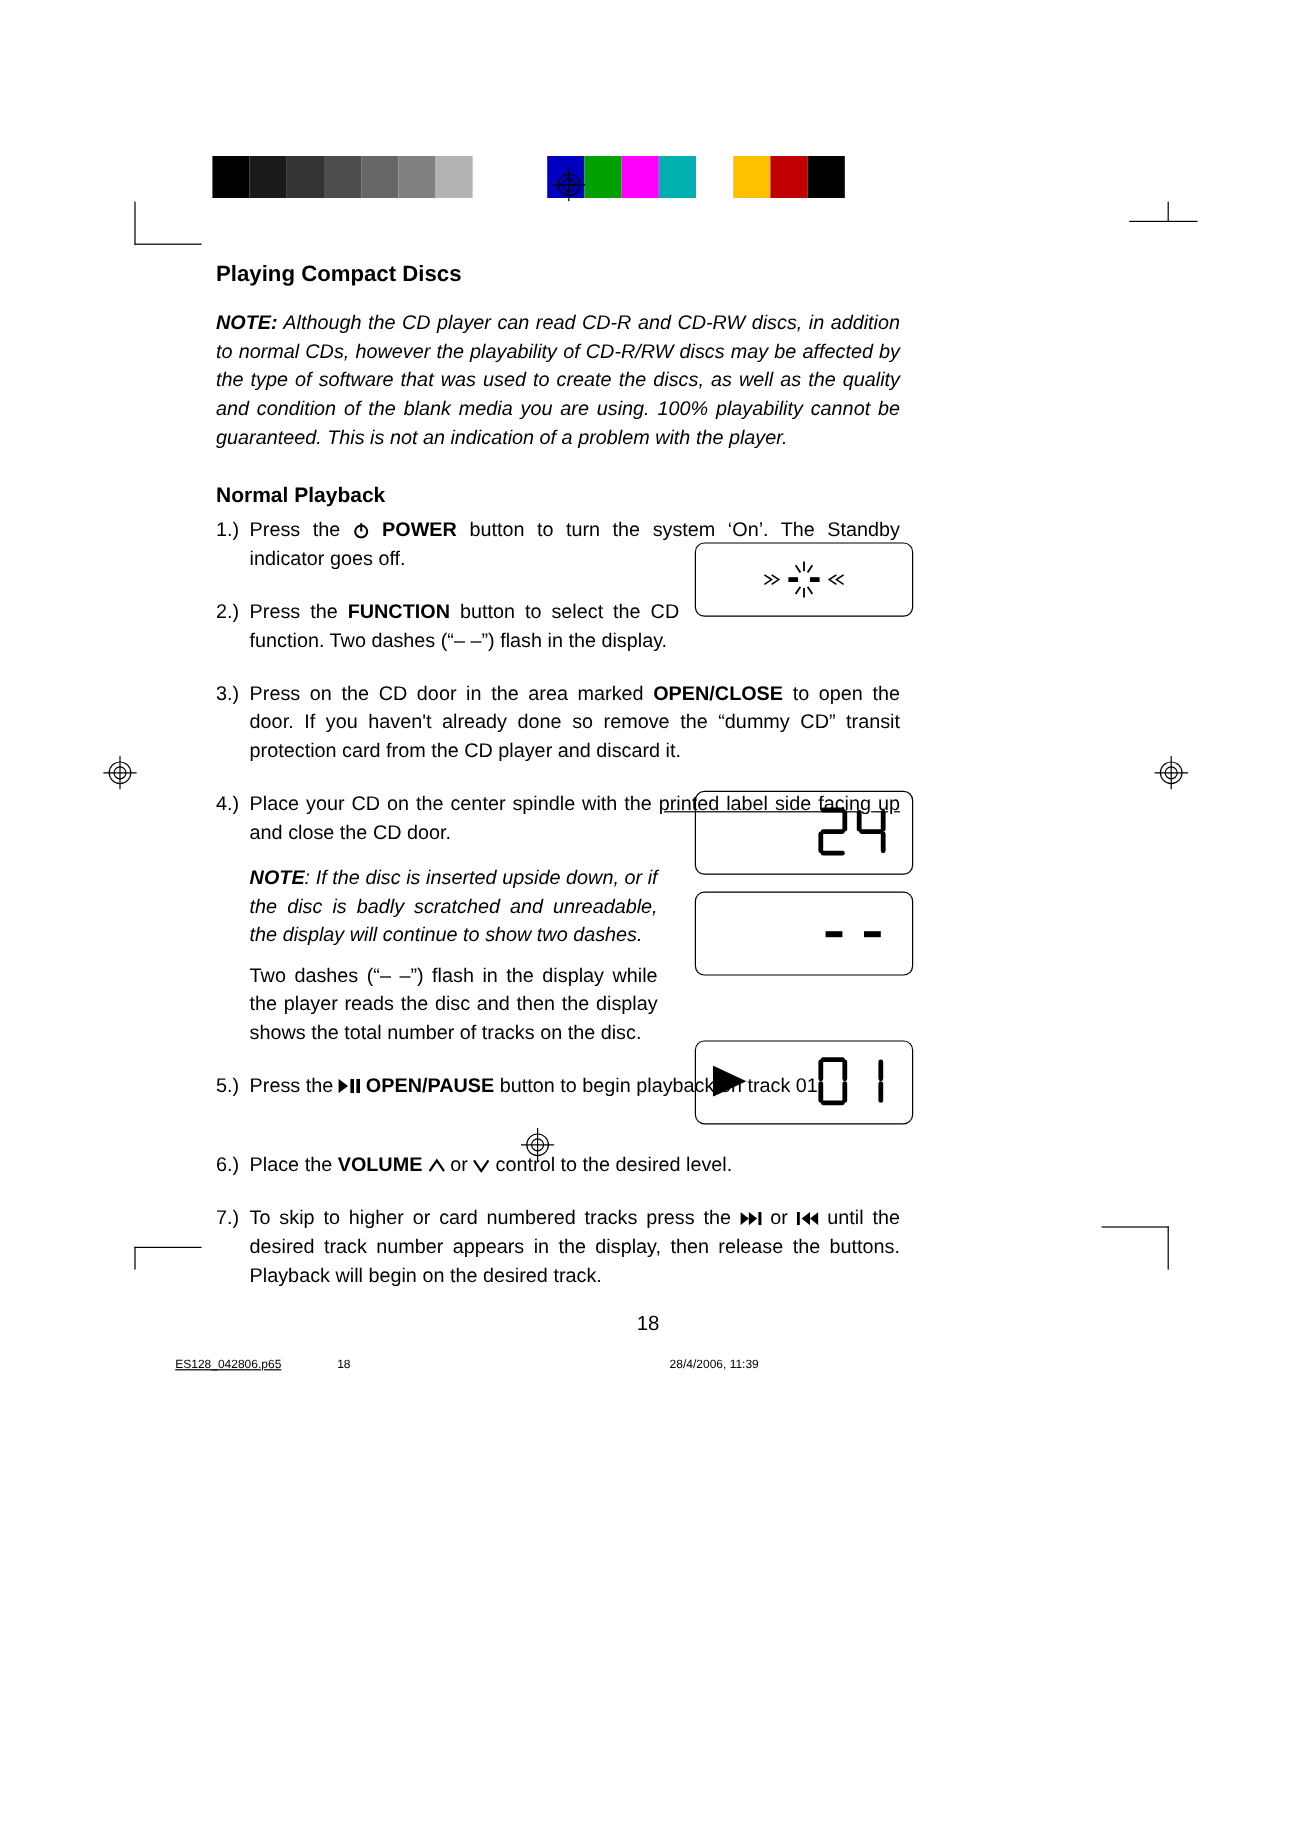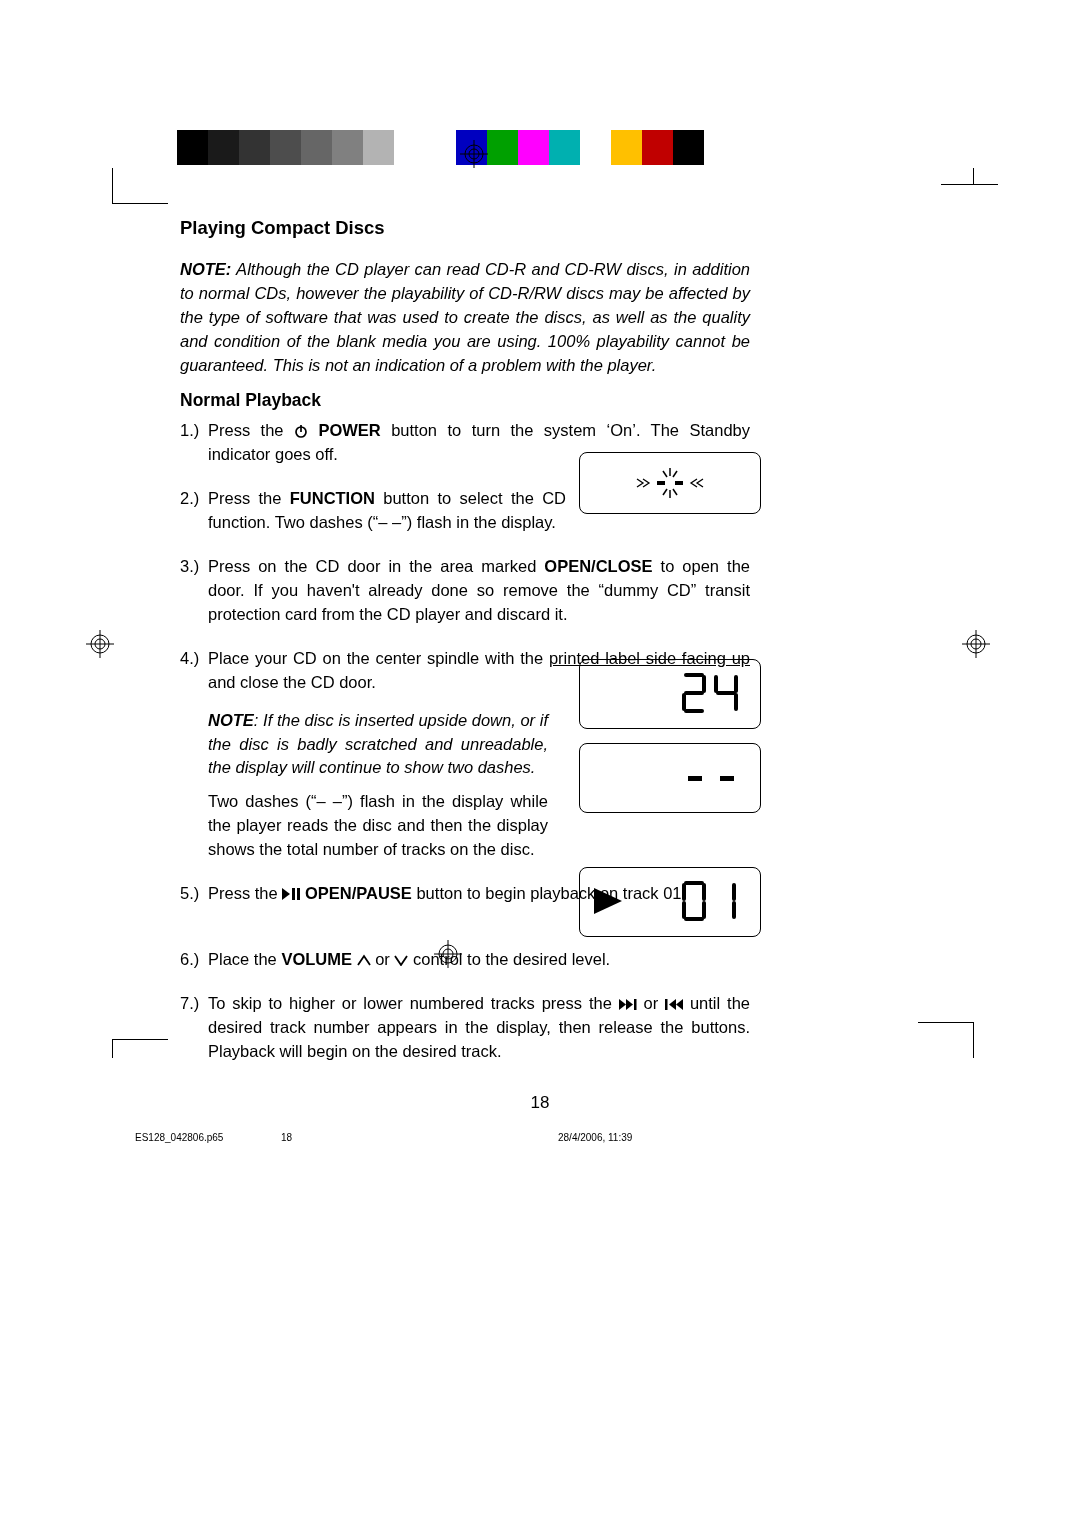--- a/index.html
+++ b/index.html
@@ -31,21 +31,21 @@
   .reg-mark-side{position:absolute;}
   .reg-mark-bottom{position:absolute;left:434px;bottom:360px;}
   
   .content{
     position:absolute;
     left:180px;
     top:215px;
     width:570px;
   }
   .h1{font-weight:bold;font-size:18.5px;margin:0 0 12px 0;}
-  .note-italics{font-style:italic;text-align:justify;margin-bottom:10px;}
+  .note-italics{font-style:italic;text-align:justify;margin-bottom:22px;}
   .h2{font-weight:bold;font-size:17.5px;margin:0 0 6px 0;}
   ol.steps{margin:0;padding:0;list-style:none;}
   ol.steps li{margin-bottom:20px;text-align:justify;position:relative;padding-left:28px;}
   ol.steps li .num{position:absolute;left:0;top:0;}
   .sub{margin-top:10px;}
   .figure{
     position:absolute;
     border:1.5px solid #000;
     border-radius:8px;
     right:-11px;
@@ -55,21 +55,21 @@
     align-items:center;
     justify-content:center;
   }
   .fig1{top:237px;height:60px;}
   .fig2{top:444px;}
   .fig3{top:528px;}
   .fig4{top:652px;}
   .playicon{position:absolute;left:14px;top:20px;}
   .page-number{position:absolute;left:0;width:1080px;top:1091px;text-align:center;font-size:17px;}
   .footer-meta{position:absolute;top:1131px;font-size:10px;}
-  .footer-file{left:135px;}
+  .footer-file{left:146px;text-decoration:underline;}
   .footer-page{left:281px;}
   .footer-date{left:558px;}
   .bold{font-weight:bold;}
   .italic{font-style:italic;}
   .bolditalic{font-style:italic;font-weight:bold;}
   u{text-decoration:underline;}
 </style>
 </head>
 <body>
 <div class="page">
@@ -183,21 +183,21 @@
       <span>Place the </span><span class="bold">VOLUME</span>
       <span> <svg style="vertical-align:-1px" width="14" height="12">
               <polyline points="1,11 7,2 13,11" fill="none" stroke="#000" stroke-width="1.8"></polyline>
             </svg></span><span> or </span><span><svg style="vertical-align:-1px" width="14" height="12">
               <polyline points="1,2 7,11 13,2" fill="none" stroke="#000" stroke-width="1.8"></polyline>
             </svg></span><span> control to the desired level.</span>
     </li>
 
     <li>
       <span class="num">7.)</span>
-      <span>To skip to higher or lower numbered tracks press the </span><span><svg style="vertical-align:-1px" width="18" height="11">
+      <span>To skip to higher or card numbered tracks press the </span><span><svg style="vertical-align:-1px" width="18" height="11">
               <polygon points="0,0 7,5.5 0,11"></polygon>
               <polygon points="7,0 14,5.5 7,11"></polygon>
               <rect x="15" y="0" width="2.5" height="11"></rect>
             </svg></span><span> or </span><span><svg style="vertical-align:-1px" width="18" height="11">
               <rect x="0" y="0" width="2.5" height="11"></rect>
               <polygon points="11,0 4,5.5 11,11"></polygon>
               <polygon points="18,0 11,5.5 18,11"></polygon>
             </svg></span><span> until the desired track number appears in the display, then release the buttons. Playback will begin on the desired track.</span>
     </li>
   </ol>

